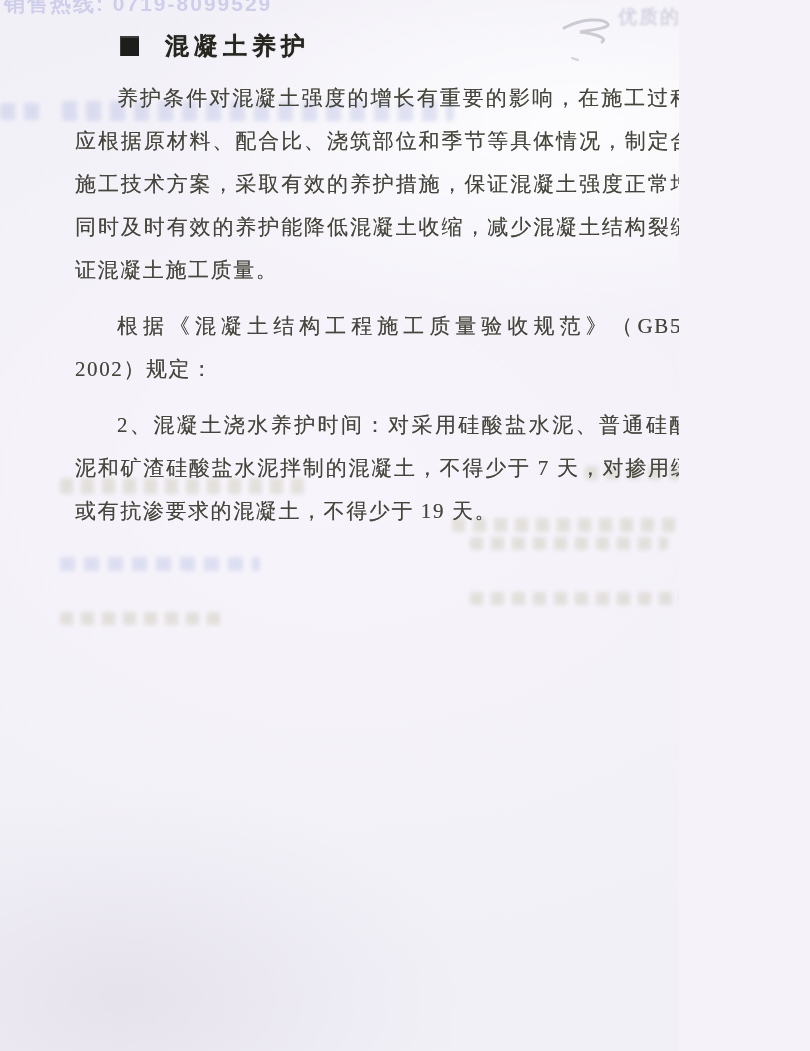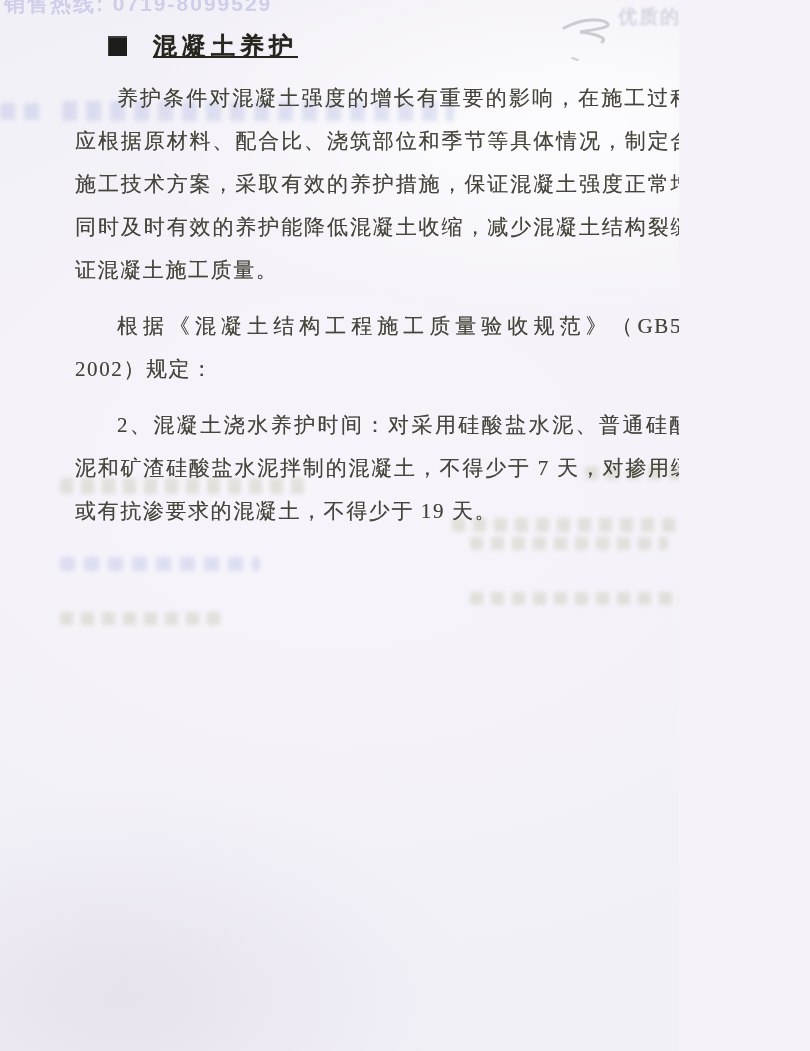--- a/index.html
+++ b/index.html
@@ -53,24 +53,23 @@
       rgba(120,138,205,.20) 0 15px, rgba(120,138,205,0) 15px 24px);
   }
   .bleed.tan{
     background:repeating-linear-gradient(90deg,
       rgba(172,166,132,.25) 0 13px, rgba(172,166,132,0) 13px 21px);
   }
 
   
   .heading{
     position:absolute;
-    left:108px; top:30px;
+    left:120px; top:30px;
     display:flex; align-items:center;
     color:#26261f;
-    text-decoration:underline;
   }
   .bullet-square{
     width:19px;height:20px;
     background:#1d1d1b;
     box-shadow:inset 1px 2px 0 rgba(90,90,90,.55);
     margin-right:26px;
     flex:0 0 auto;
   }
   .heading-title{
     font-size:24px;

